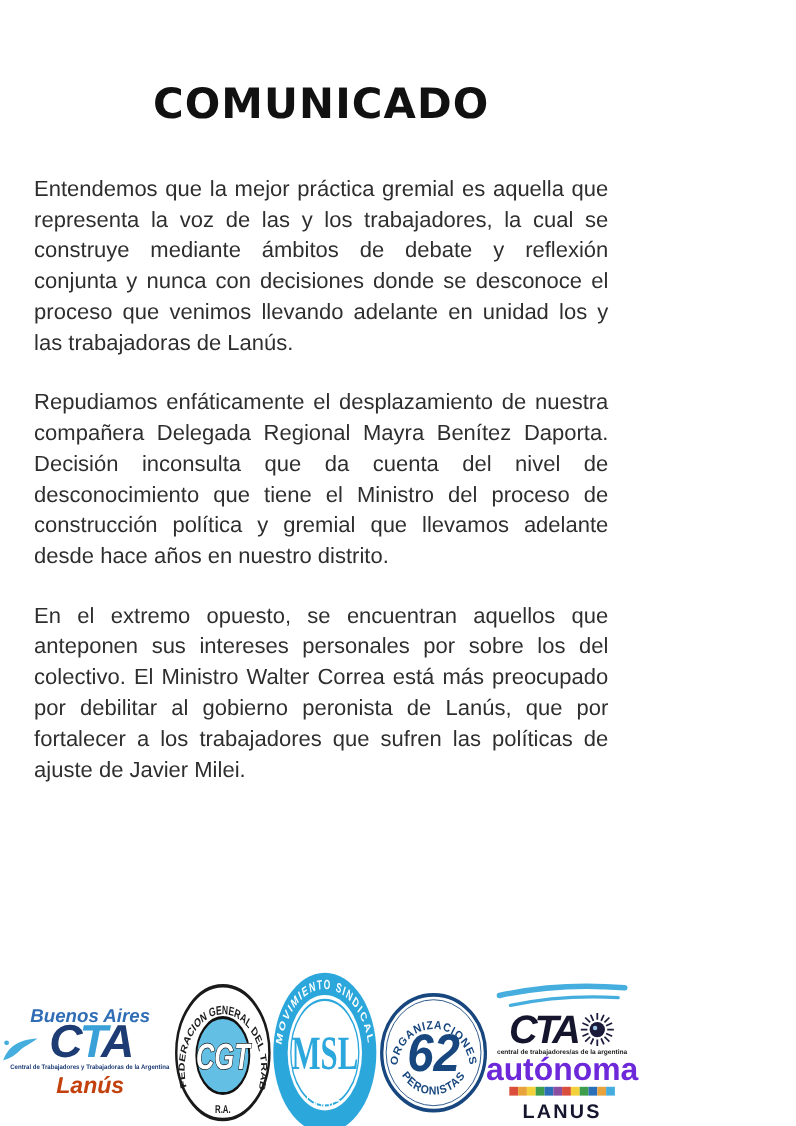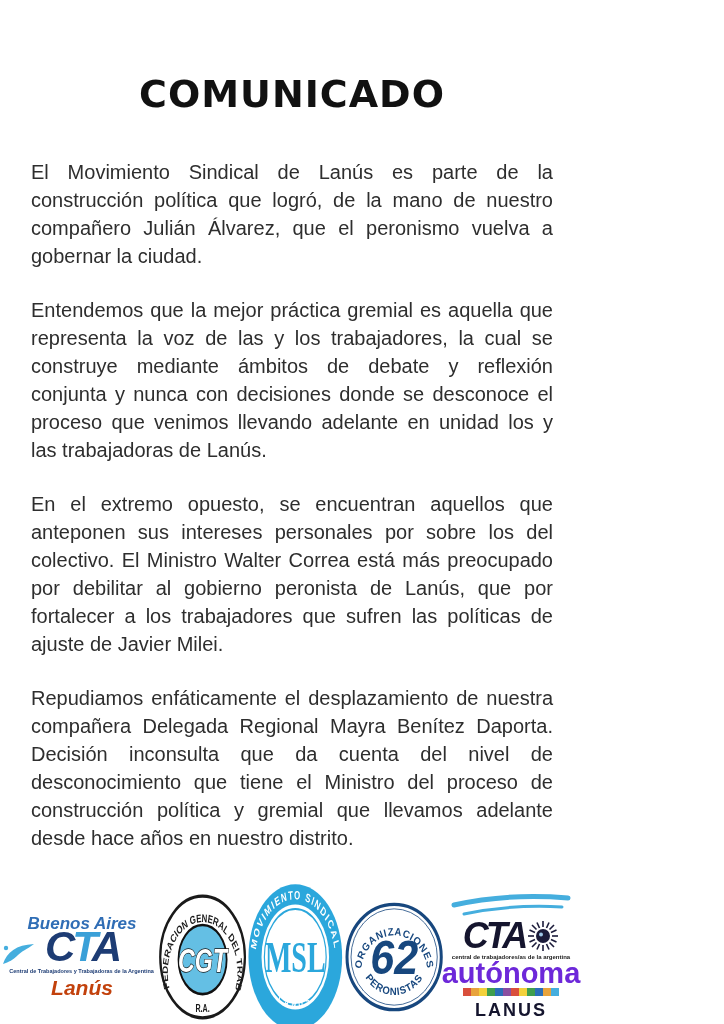--- a/index.html
+++ b/index.html
@@ -45,24 +45,23 @@
   .cta-aut .city{font-size:18px;font-weight:800;color:#15152e;letter-spacing:2px;margin-top:4px;}
 </style>
 </head>
 <body>
 
 <div class="page">
 
   <h1 class="title">COMUNICADO</h1>
 
   <div class="content">
-    <p>El Movimiento Sindical de Lanús es parte de la construcción política que logró, de la mano de nuestro compañero Julián Álvarez, que el peronismo vuelva a gobernar la ciudad.</p>
     <p>Entendemos que la mejor práctica gremial es aquella que representa la voz de las y los trabajadores, la cual se construye mediante ámbitos de debate y reflexión conjunta y nunca con decisiones donde se desconoce el proceso que venimos llevando adelante en unidad los y las trabajadoras de Lanús.</p>
+    <p>Repudiamos enfáticamente el desplazamiento de nuestra compañera Delegada Regional Mayra Benítez Daporta. Decisión inconsulta que da cuenta del nivel de desconocimiento que tiene el Ministro del proceso de construcción política y gremial que llevamos adelante desde hace años en nuestro distrito.</p>
     <p>En el extremo opuesto, se encuentran aquellos que anteponen sus intereses personales por sobre los del colectivo. El Ministro Walter Correa está más preocupado por debilitar al gobierno peronista de Lanús, que por fortalecer a los trabajadores que sufren las políticas de ajuste de Javier Milei.</p>
-    <p>Repudiamos enfáticamente el desplazamiento de nuestra compañera Delegada Regional Mayra Benítez Daporta. Decisión inconsulta que da cuenta del nivel de desconocimiento que tiene el Ministro del proceso de construcción política y gremial que llevamos adelante desde hace años en nuestro distrito.</p>
   </div>
 
   <div class="logo-row">
 
     <div class="cta-bsas">
       <svg class="cta-bird" width="34" height="28" viewBox="0 0 34 28">
         <path d="M1,24 C5,12 14,5 32,4 C24,10 20,11 16,15 C11,20 7,22 1,24 Z" fill="#45aede"></path>
         <circle cx="4" cy="8" r="2.2" fill="#45aede"></circle>
       </svg>
       <div class="region">Buenos Aires</div>

